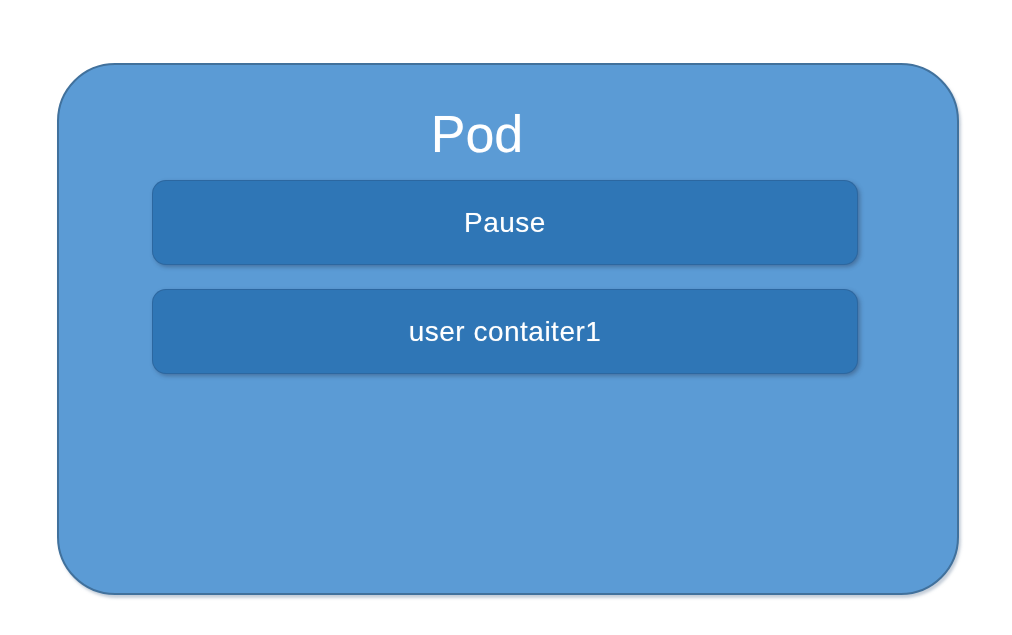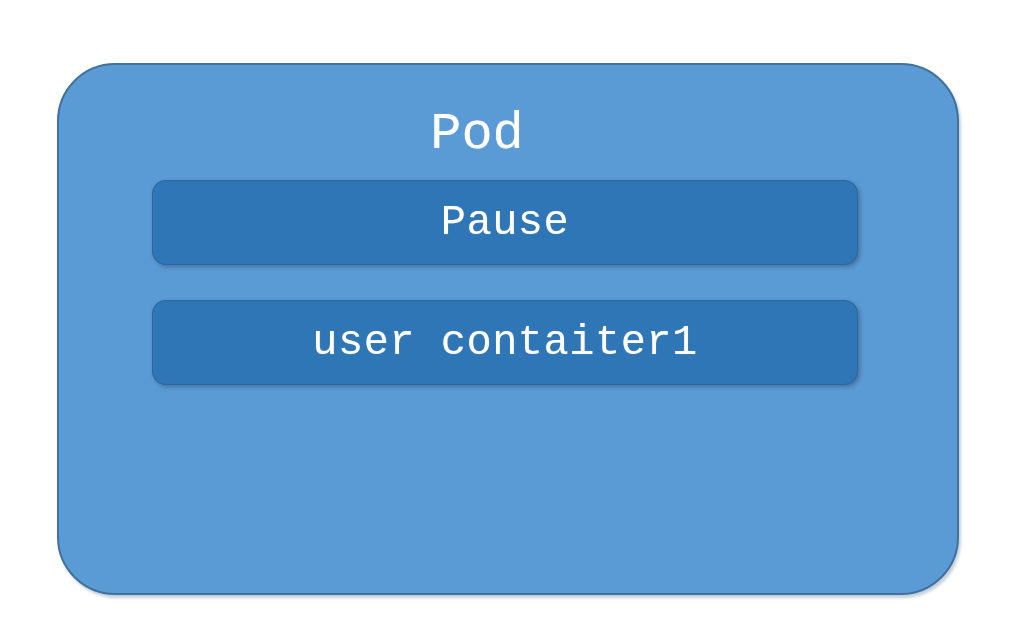--- a/index.html
+++ b/index.html
@@ -2,21 +2,21 @@
 <html style="--pod-fill: #5b9bd5; --pod-border: #41719c; --container-fill: #2f76b6; --label-text: #ffffff; --page-bg: #ffffff;"><head>
 <meta charset="utf-8">
 <style>
   :root {
     --pod-fill: #5b9bd5;
     --pod-border: #41719c;
     --container-fill: #2f76b6;
     --label-text: #ffffff;
     --page-bg: #ffffff;
   }
-  * { margin: 0; padding: 0; box-sizing: border-box; font-family: Liberation Mono, monospace; }
+  * { margin: 0; padding: 0; box-sizing: border-box; }
   html, body {
     background: var(--page-bg);
     font-family: "Liberation Sans", sans-serif;
   }
   .canvas {
     position: relative;
     width: 1012px;
     height: 635px;
     background: var(--page-bg);
     overflow: hidden;
@@ -51,24 +51,24 @@
     height: 85px;
     background: var(--container-fill);
     border: 1px solid rgba(40, 70, 110, 0.30);
     border-radius: 14px;
     box-shadow: 2px 2px 4px rgba(45, 65, 95, 0.45);
     display: flex;
     align-items: center;
     justify-content: center;
   }
   .box-1 { top: 115px; }
-  .box-2 { top: 235px; text-align: center; }
+  .box-2 { top: 224px; text-align: center; }
   .box-3 { top: 362px; }
   .container-label {
-    font-size: 42px;
+    font-size: 28px;
     letter-spacing: 0.5px;
     color: var(--label-text);
     text-shadow: 0 0 1px rgba(255,255,255,0.35);
     white-space: nowrap;
   }
 </style>
 </head>
 <body>
 
 <div class="canvas">

